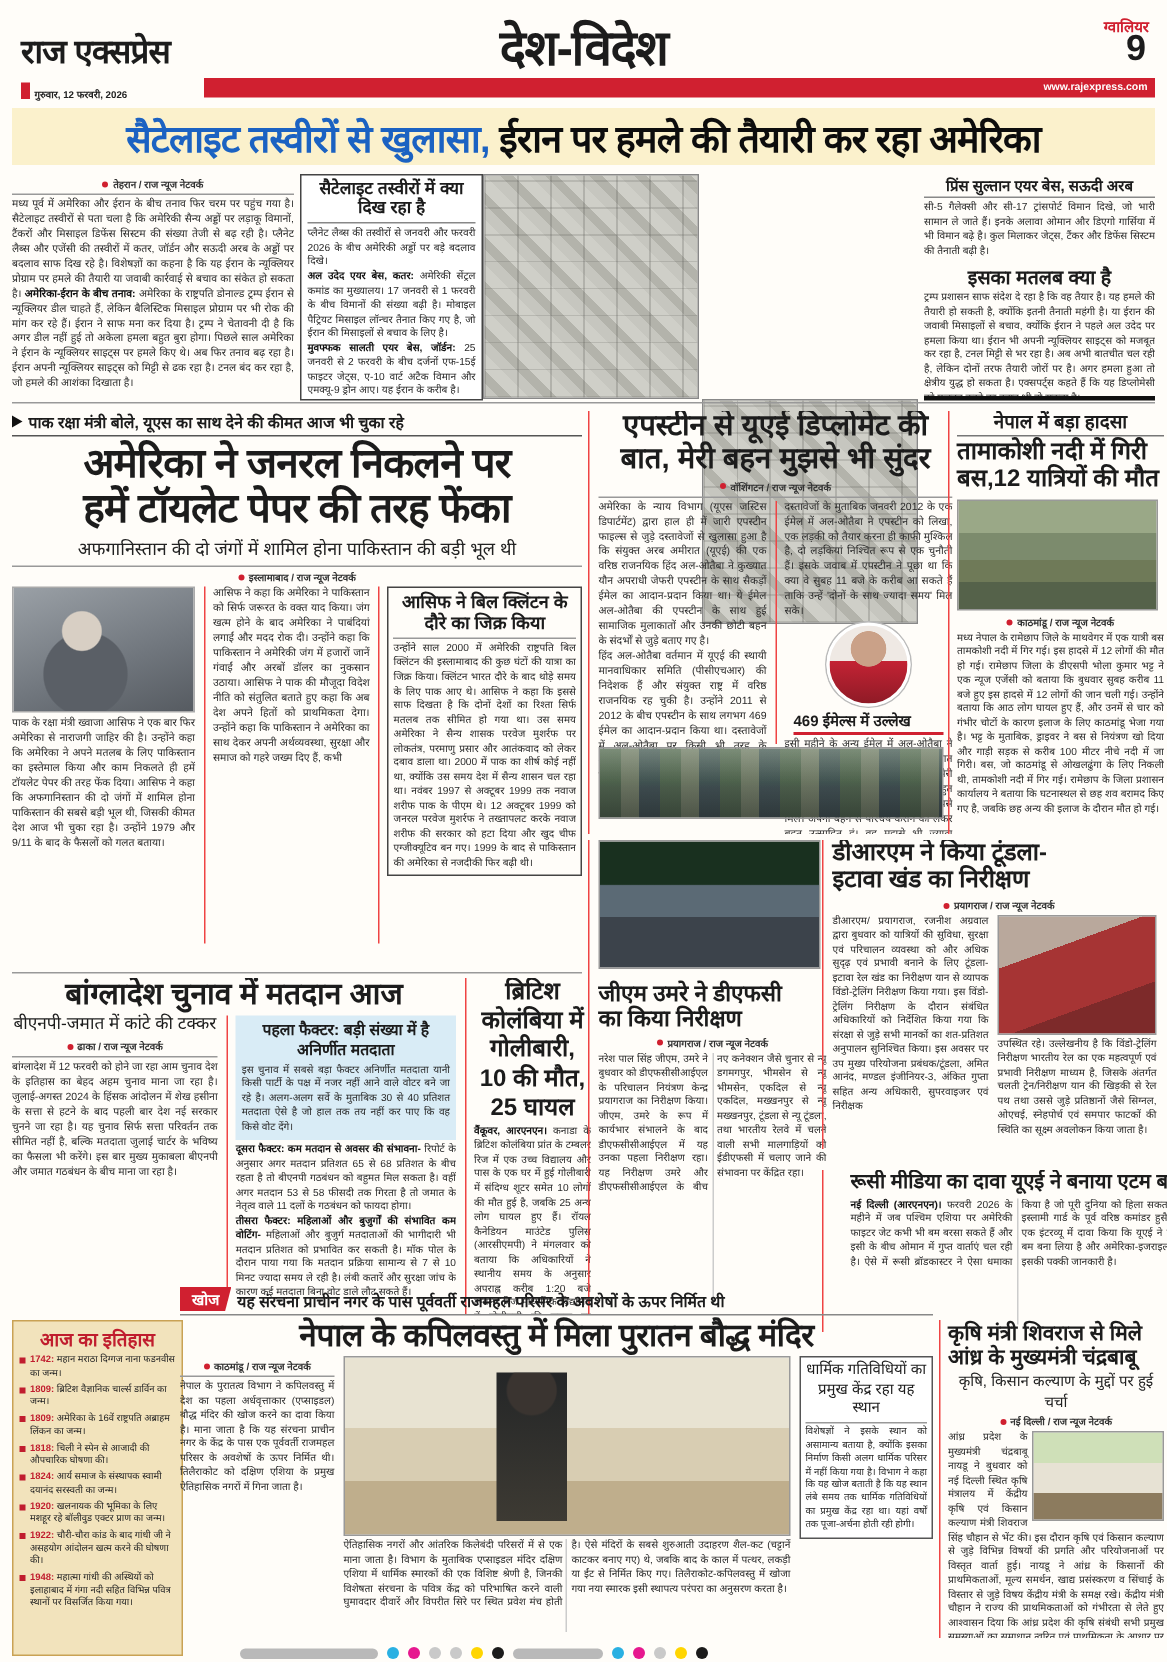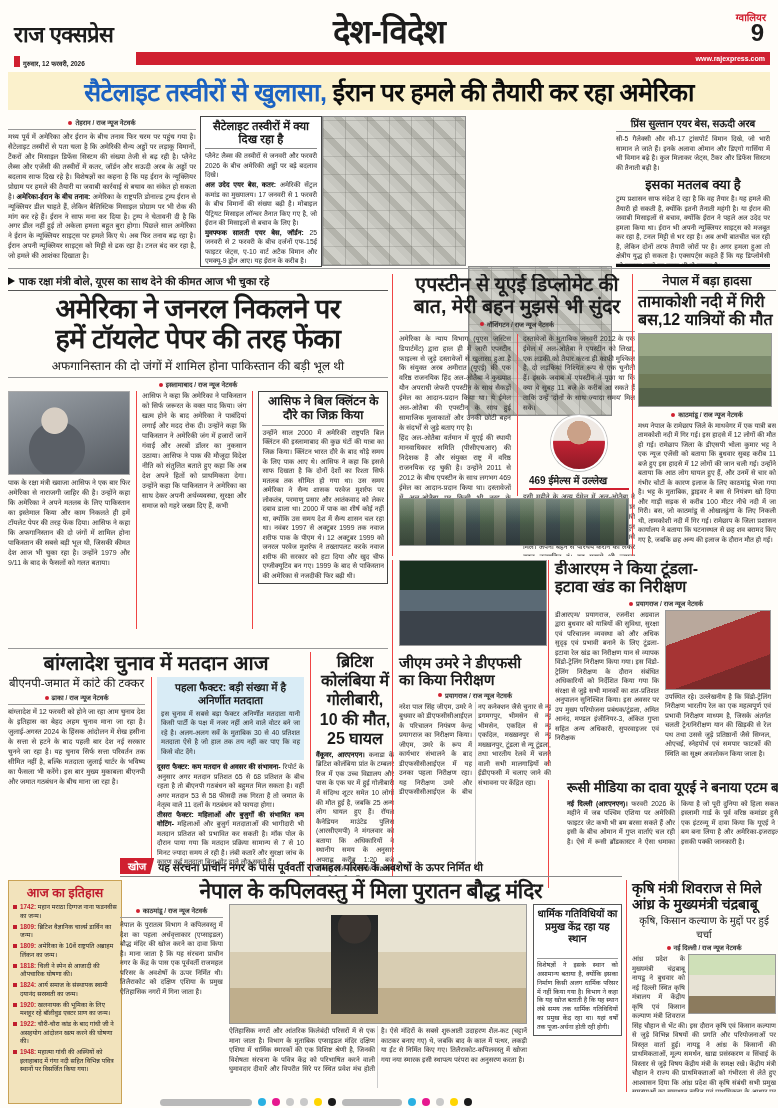--- a/index.html
+++ b/index.html
@@ -73,21 +73,21 @@
   .hist .ht{font-size:12.5px;font-weight:700;color:#c01d2e;text-align:center;margin-bottom:2px;}
   .hitem{display:flex;gap:3px;margin-bottom:2.5px;}
   .hsq{flex:0 0 4px;width:4px;height:4px;background:#c01d2e;margin-top:2px;}
   .hitem .t{font-size:6.3px;line-height:1.35;text-align:left;color:#222;}
   .hyear{color:#c01d2e;font-weight:700;}
   
   .tag{background:#d02030;color:#fff;font-size:10px;font-weight:700;padding:1px 8px;clip-path:polygon(0 0,100% 0,88% 100%,0 100%);}
   .tkick{font-size:10.5px;font-weight:700;}
   .h-temple{font-size:21px;font-weight:700;text-align:center;line-height:1.1;letter-spacing:-.3px;}
   .whitebox{border:1px solid #555;padding:3px;background:#fff;}
-  .whitebox .wt{font-size:10px;font-weight:700;text-align:center;line-height:1.25;border-bottom:1px solid #999;padding-bottom:12px;margin-bottom:2px;}
+  .whitebox .wt{font-size:10px;font-weight:400;text-align:center;line-height:1.25;border-bottom:1px solid #999;padding-bottom:2px;margin-bottom:2px;}
   
   .marks{display:flex;align-items:center;gap:6px;}
   .mbar{width:92px;height:7px;border-radius:4px;background:#b9b9b9;}
   .mdot{width:8px;height:8px;border-radius:50%;}
   .mc1{background:#2ab0e2;}.mc2{background:#e6188f;}.mc3{background:#c9c9c9;}.mc4{background:#ffd500;}.mc5{background:#1b1b1b;}
   .two-col{column-count:2;column-gap:6px;column-rule:1px solid #ccc;}
 </style>
 </head>
 <body>
 

